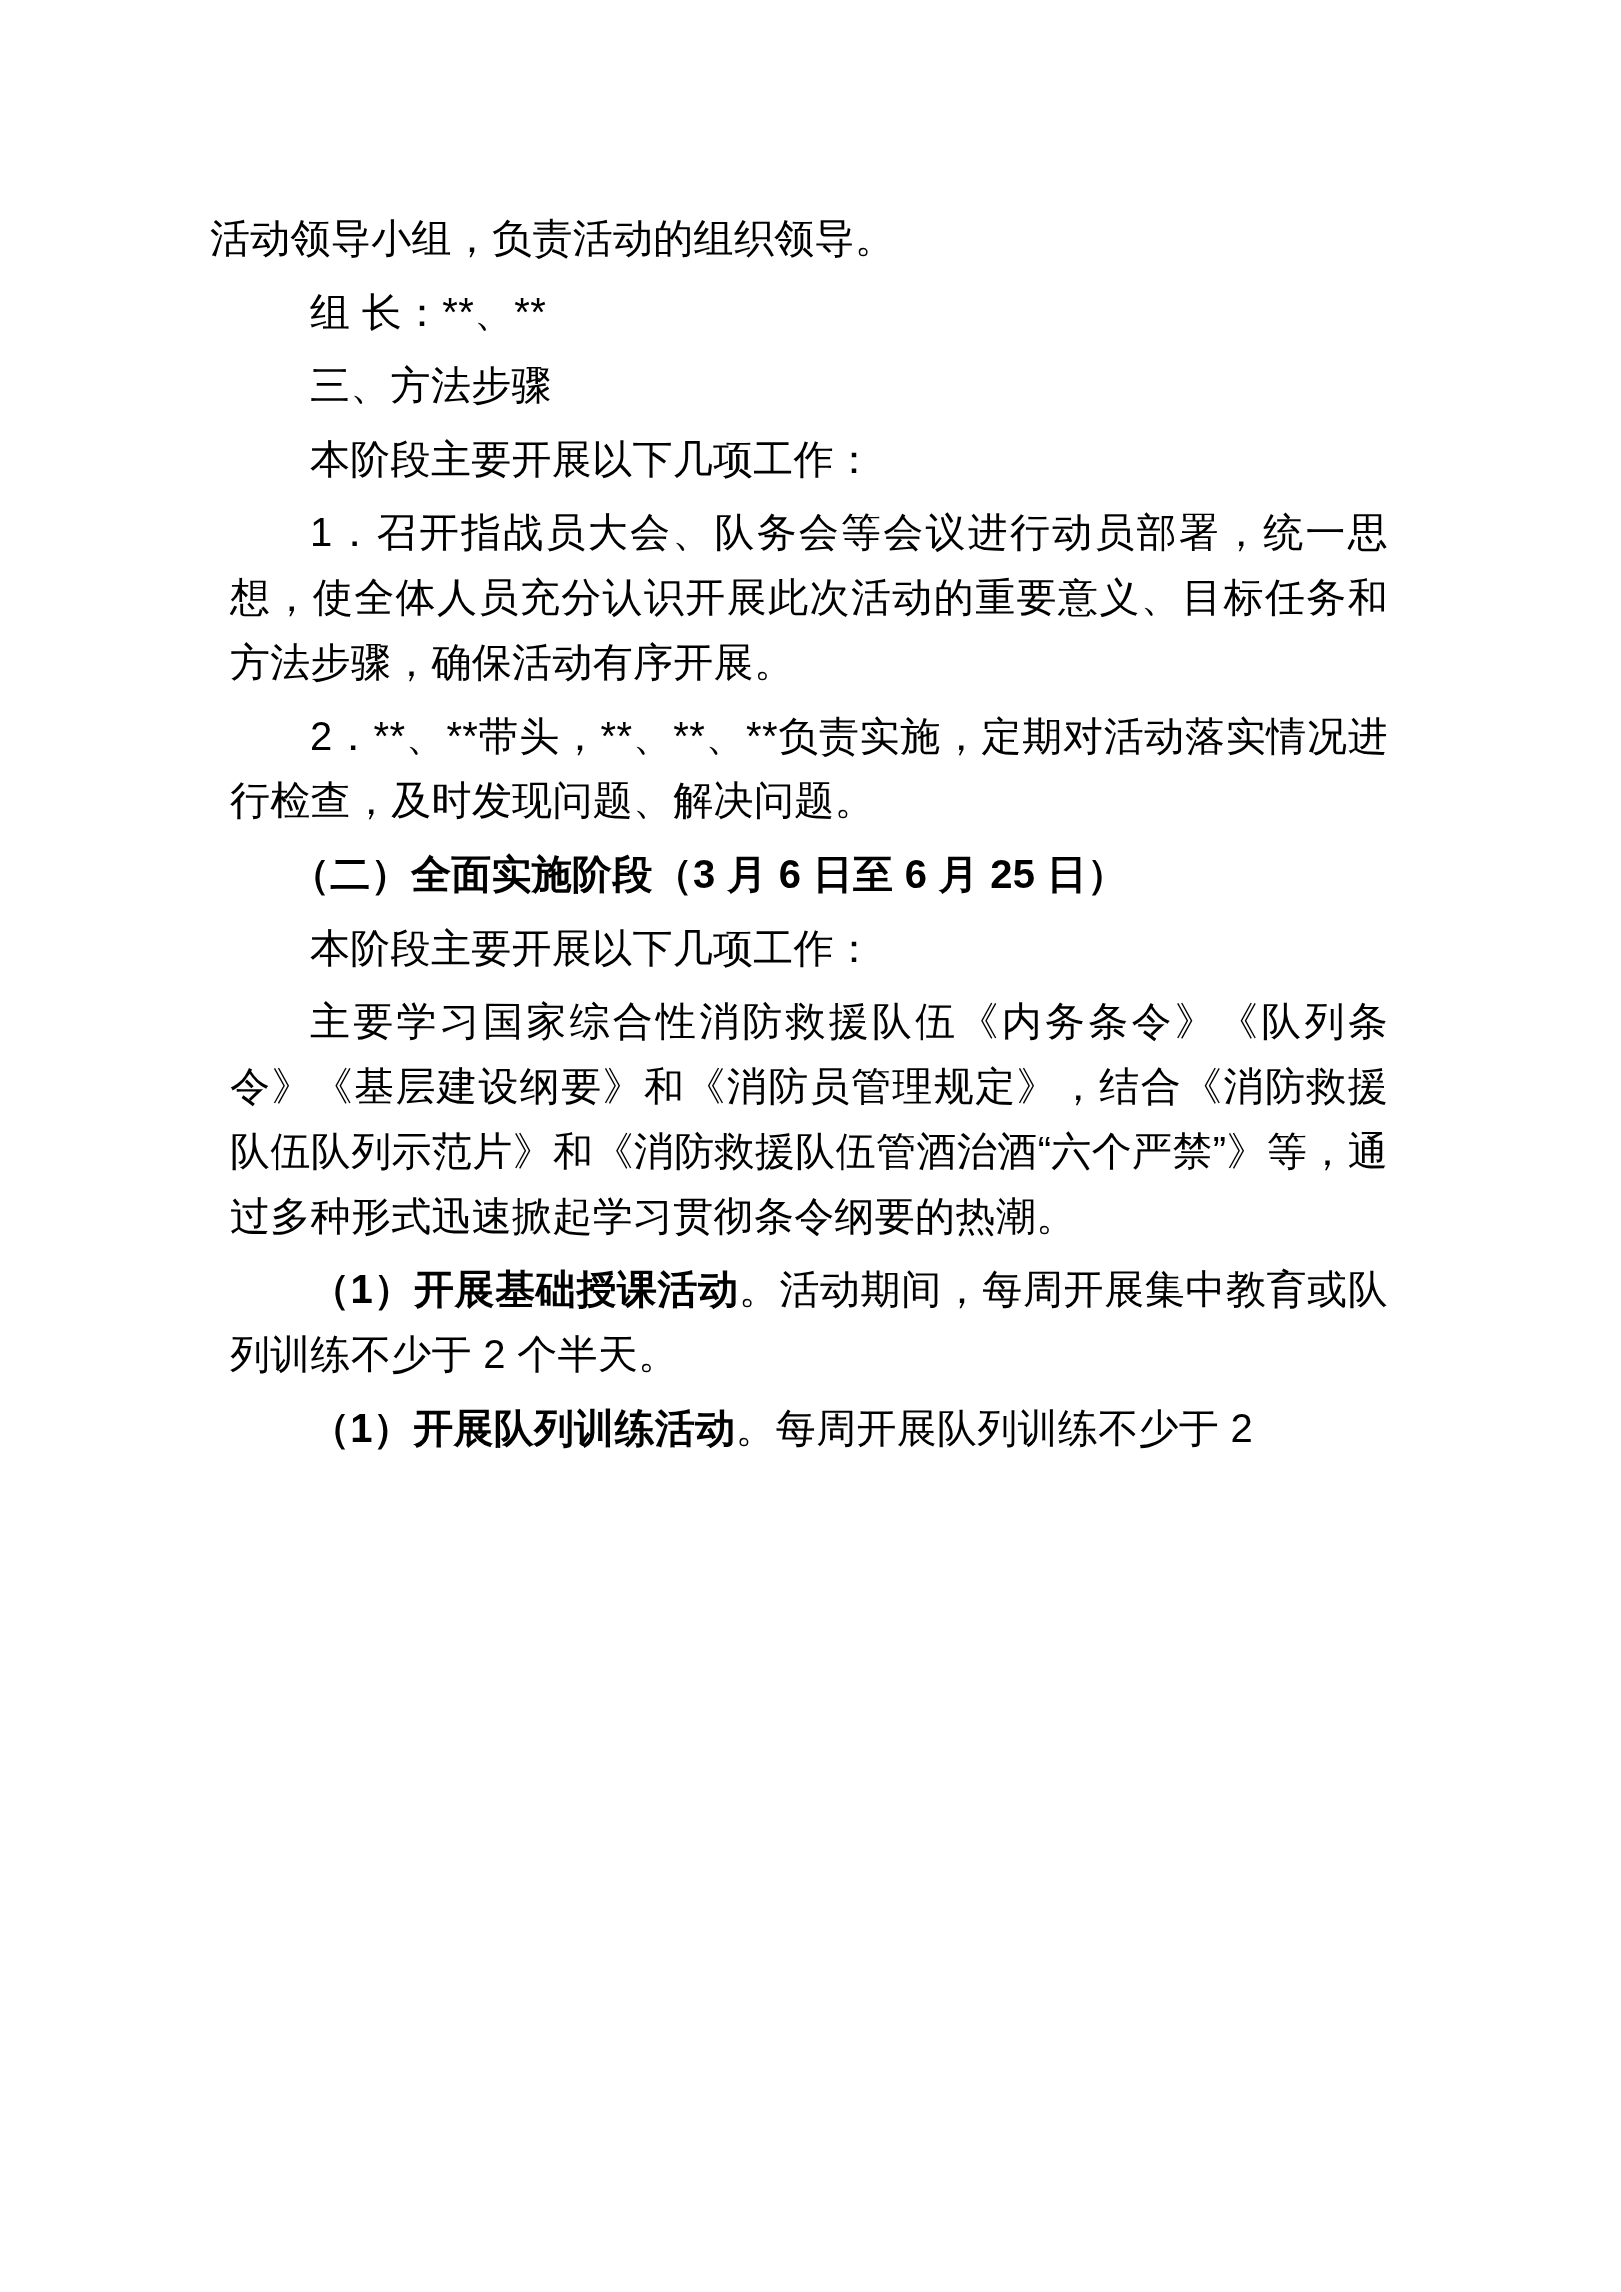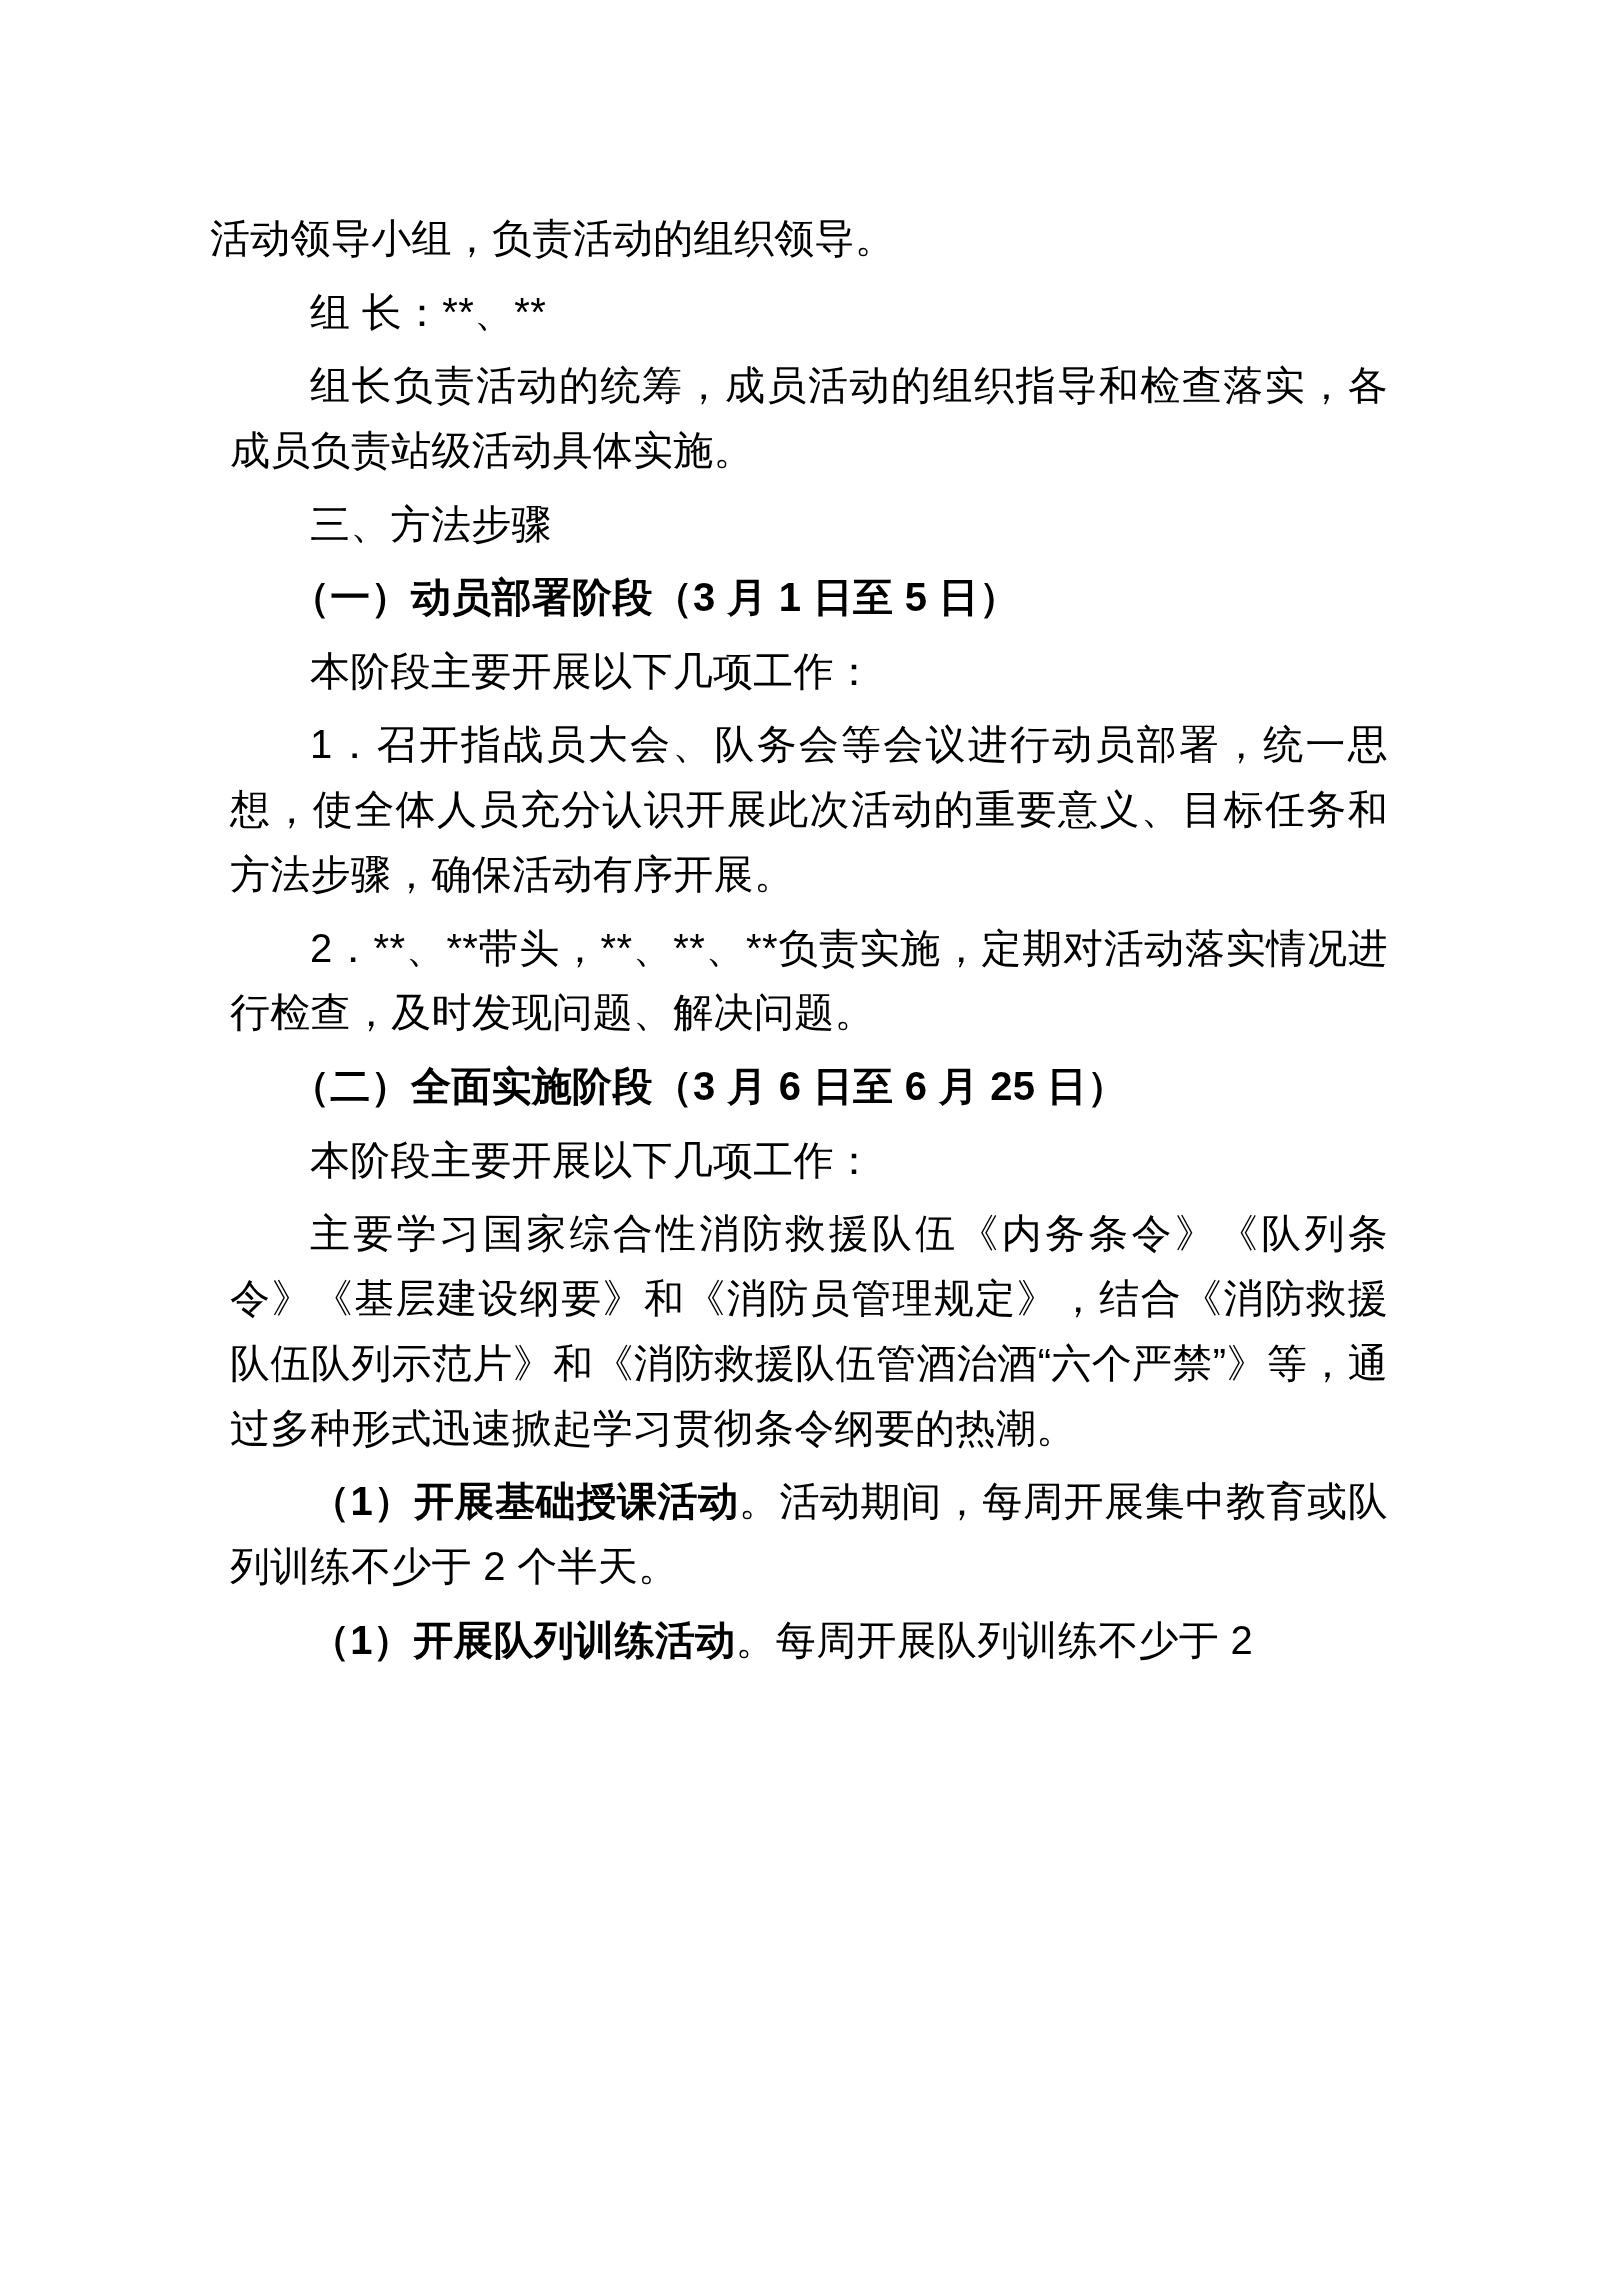--- a/index.html
+++ b/index.html
@@ -53,25 +53,23 @@
 <body>
 
 <div class="page">
   <div class="doc-body">
 
     <p class="indent-none">活动领导小组，负责活动的组织领导。</p>
 
     <p class="indent2 spaced-label">组 长：**、**</p>
 
 
-    <p class="indent2">组长负责活动的统筹，成员活动的组织指导和检查落实，各成员负责站级活动具体实施。</p>
 
     <p class="indent2">三、方法步骤</p>
 
-    <p class="heading-bold">（一）动员部署阶段（3 月 1 日至 5 日）</p>
 
     <p class="indent2">本阶段主要开展以下几项工作：</p>
 
     <p class="indent2">1．召开指战员大会、队务会等会议进行动员部署，统一思想，使全体人员充分认识开展此次活动的重要意义、目标任务和方法步骤，确保活动有序开展。</p>
 
     <p class="indent2">2．**、**带头，**、**、**负责实施，定期对活动落实情况进行检查，及时发现问题、解决问题。</p>
 
     <p class="heading-bold">（二）全面实施阶段（3 月 6 日至 6 月 25 日）</p>
 
     <p class="indent2">本阶段主要开展以下几项工作：</p>

